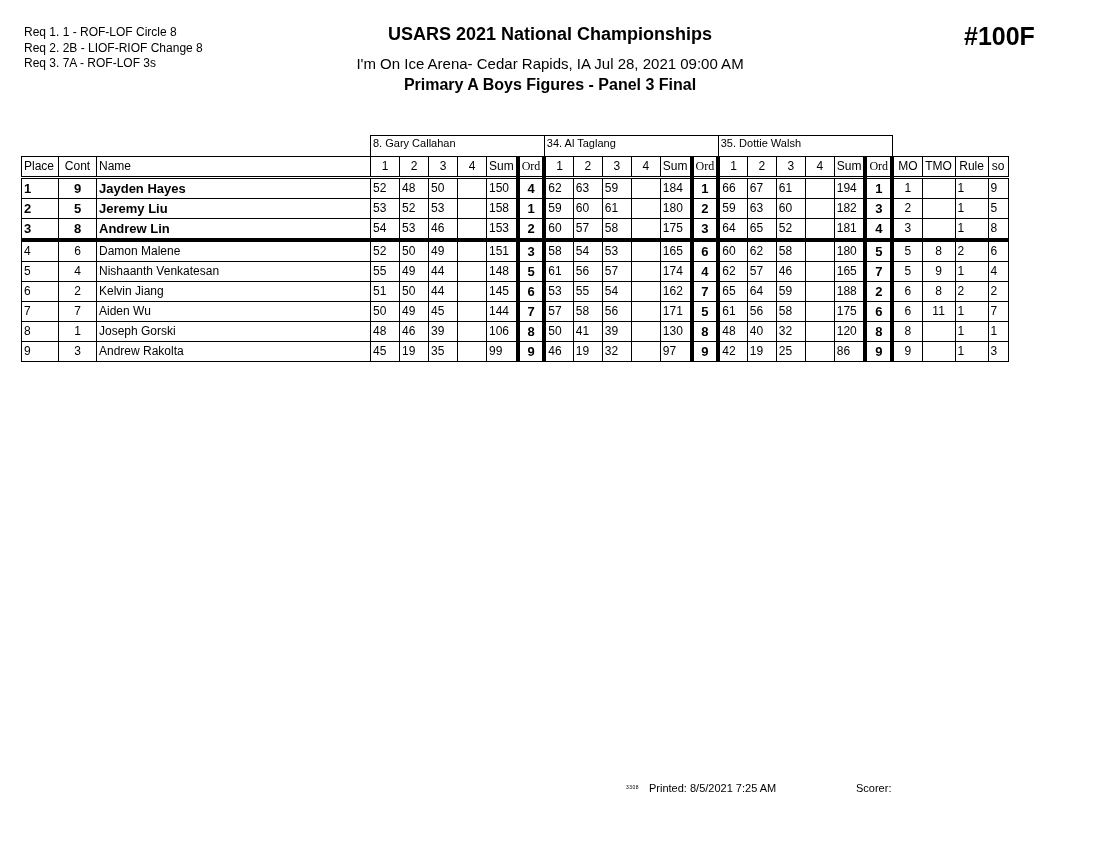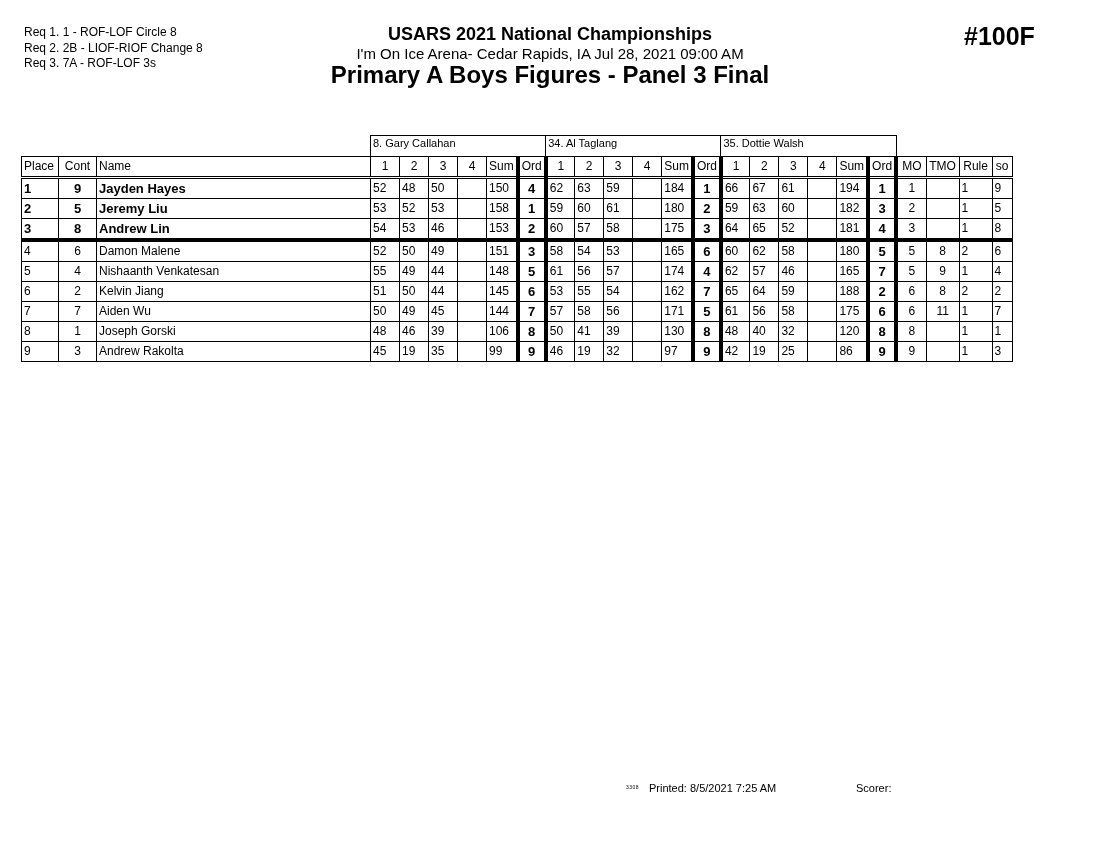--- a/index.html
+++ b/index.html
@@ -2,37 +2,37 @@
 <html><head>
 <meta charset="utf-8">
 <style>
   html, body { margin: 0; padding: 0; background: #ffffff; }
   body { width: 1100px; height: 850px; position: relative; overflow: hidden;
          font-family: "Liberation Sans", sans-serif; color: #000; }
   .reqs { position: absolute; left: 24px; top: 25px; font-size: 12px; line-height: 15.5px; }
   .event-no { position: absolute; left: 964px; top: 22px; font-size: 25px; font-weight: bold; }
   .header { position: absolute; left: 330px; top: 24px; width: 440px; text-align: center; }
   .h-title { font-size: 18px; font-weight: bold; line-height: 21px; }
-  .h-venue { font-size: 15px; line-height: 18px; }
-  .h-event { font-size: 24px; font-weight: bold; line-height: 24px; }
+  .h-venue { font-size: 15px; line-height: 18px; margin-top: 10px; }
+  .h-event { font-size: 16px; font-weight: bold; line-height: 24px; }
   .h-report { font-size: 17px; line-height: 22px; }
 
   table.results { position: absolute; left: 21px; top: 135px; border-collapse: collapse;
                   font-size: 12px; table-layout: fixed; }
   table.results td { border: 1px solid #000; padding: 0 2px; height: 19px; line-height: 19px;
                      white-space: nowrap; overflow: hidden; }
   table.results tr.judge-row td { height: 20px; vertical-align: top; line-height: 14px; font-size: 11px; }
   table.results tr.judge-row td.blank { border: none; }
   table.results tr.colhdr td { border-bottom: 3px double #000; }
   .c { text-align: center; }
   .r { text-align: left; }
   .l { text-align: left; }
   .b { font-weight: bold; font-size: 13px; }
   td.ord { border-left: 4px solid #000 !important; border-right: 4px solid #000 !important; text-align: center; font-weight: bold; font-size: 13px; }
-  td.ordh { border-left: 4px solid #000 !important; border-right: 4px solid #000 !important; text-align: right; }
+  td.ordh { border-left: 4px solid #000 !important; border-right: 4px solid #000 !important; text-align: right; font-family: Liberation Serif, serif; }
   tr.medal-cut td { border-bottom: 4px solid #000; }
 
   .footer { position: absolute; top: 782px; font-size: 11px; }
   .foot-code { left: 626px; font-size: 5px; top: 784px; letter-spacing: 0.5px; }
   .foot-printed { left: 649px; }
   .foot-scorer { left: 856px; }
 </style>
 </head>
 <body>
 

